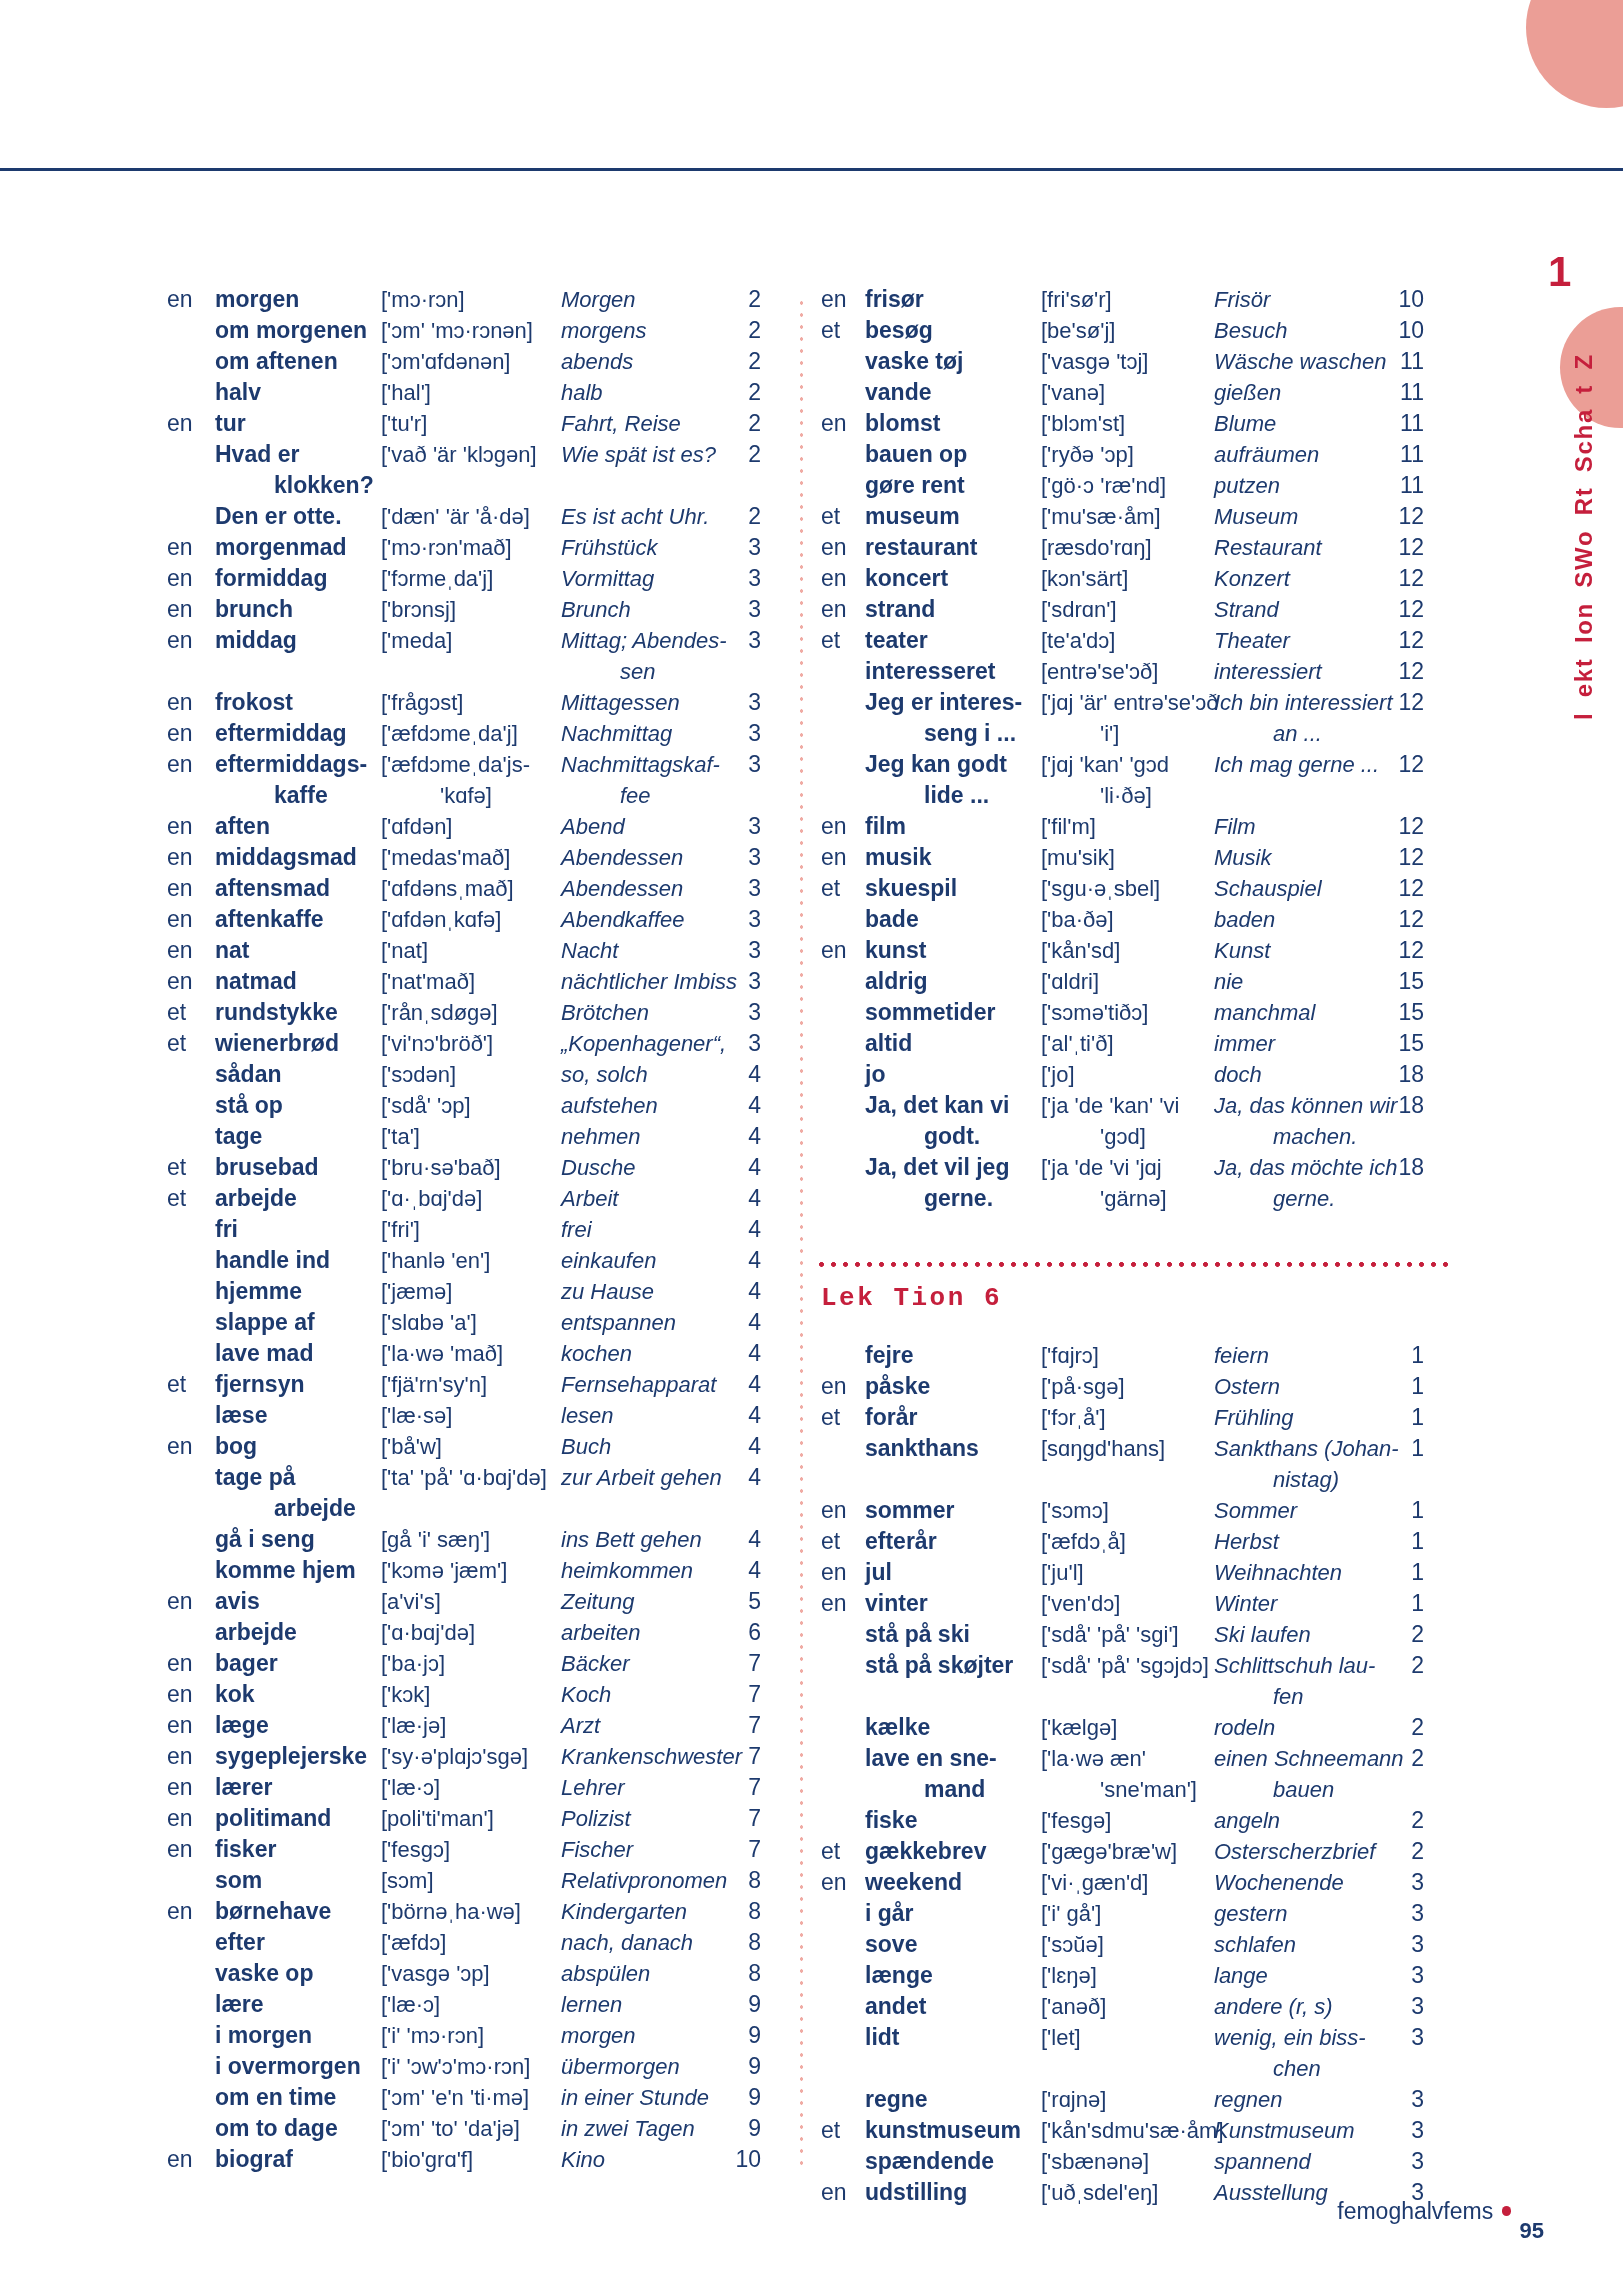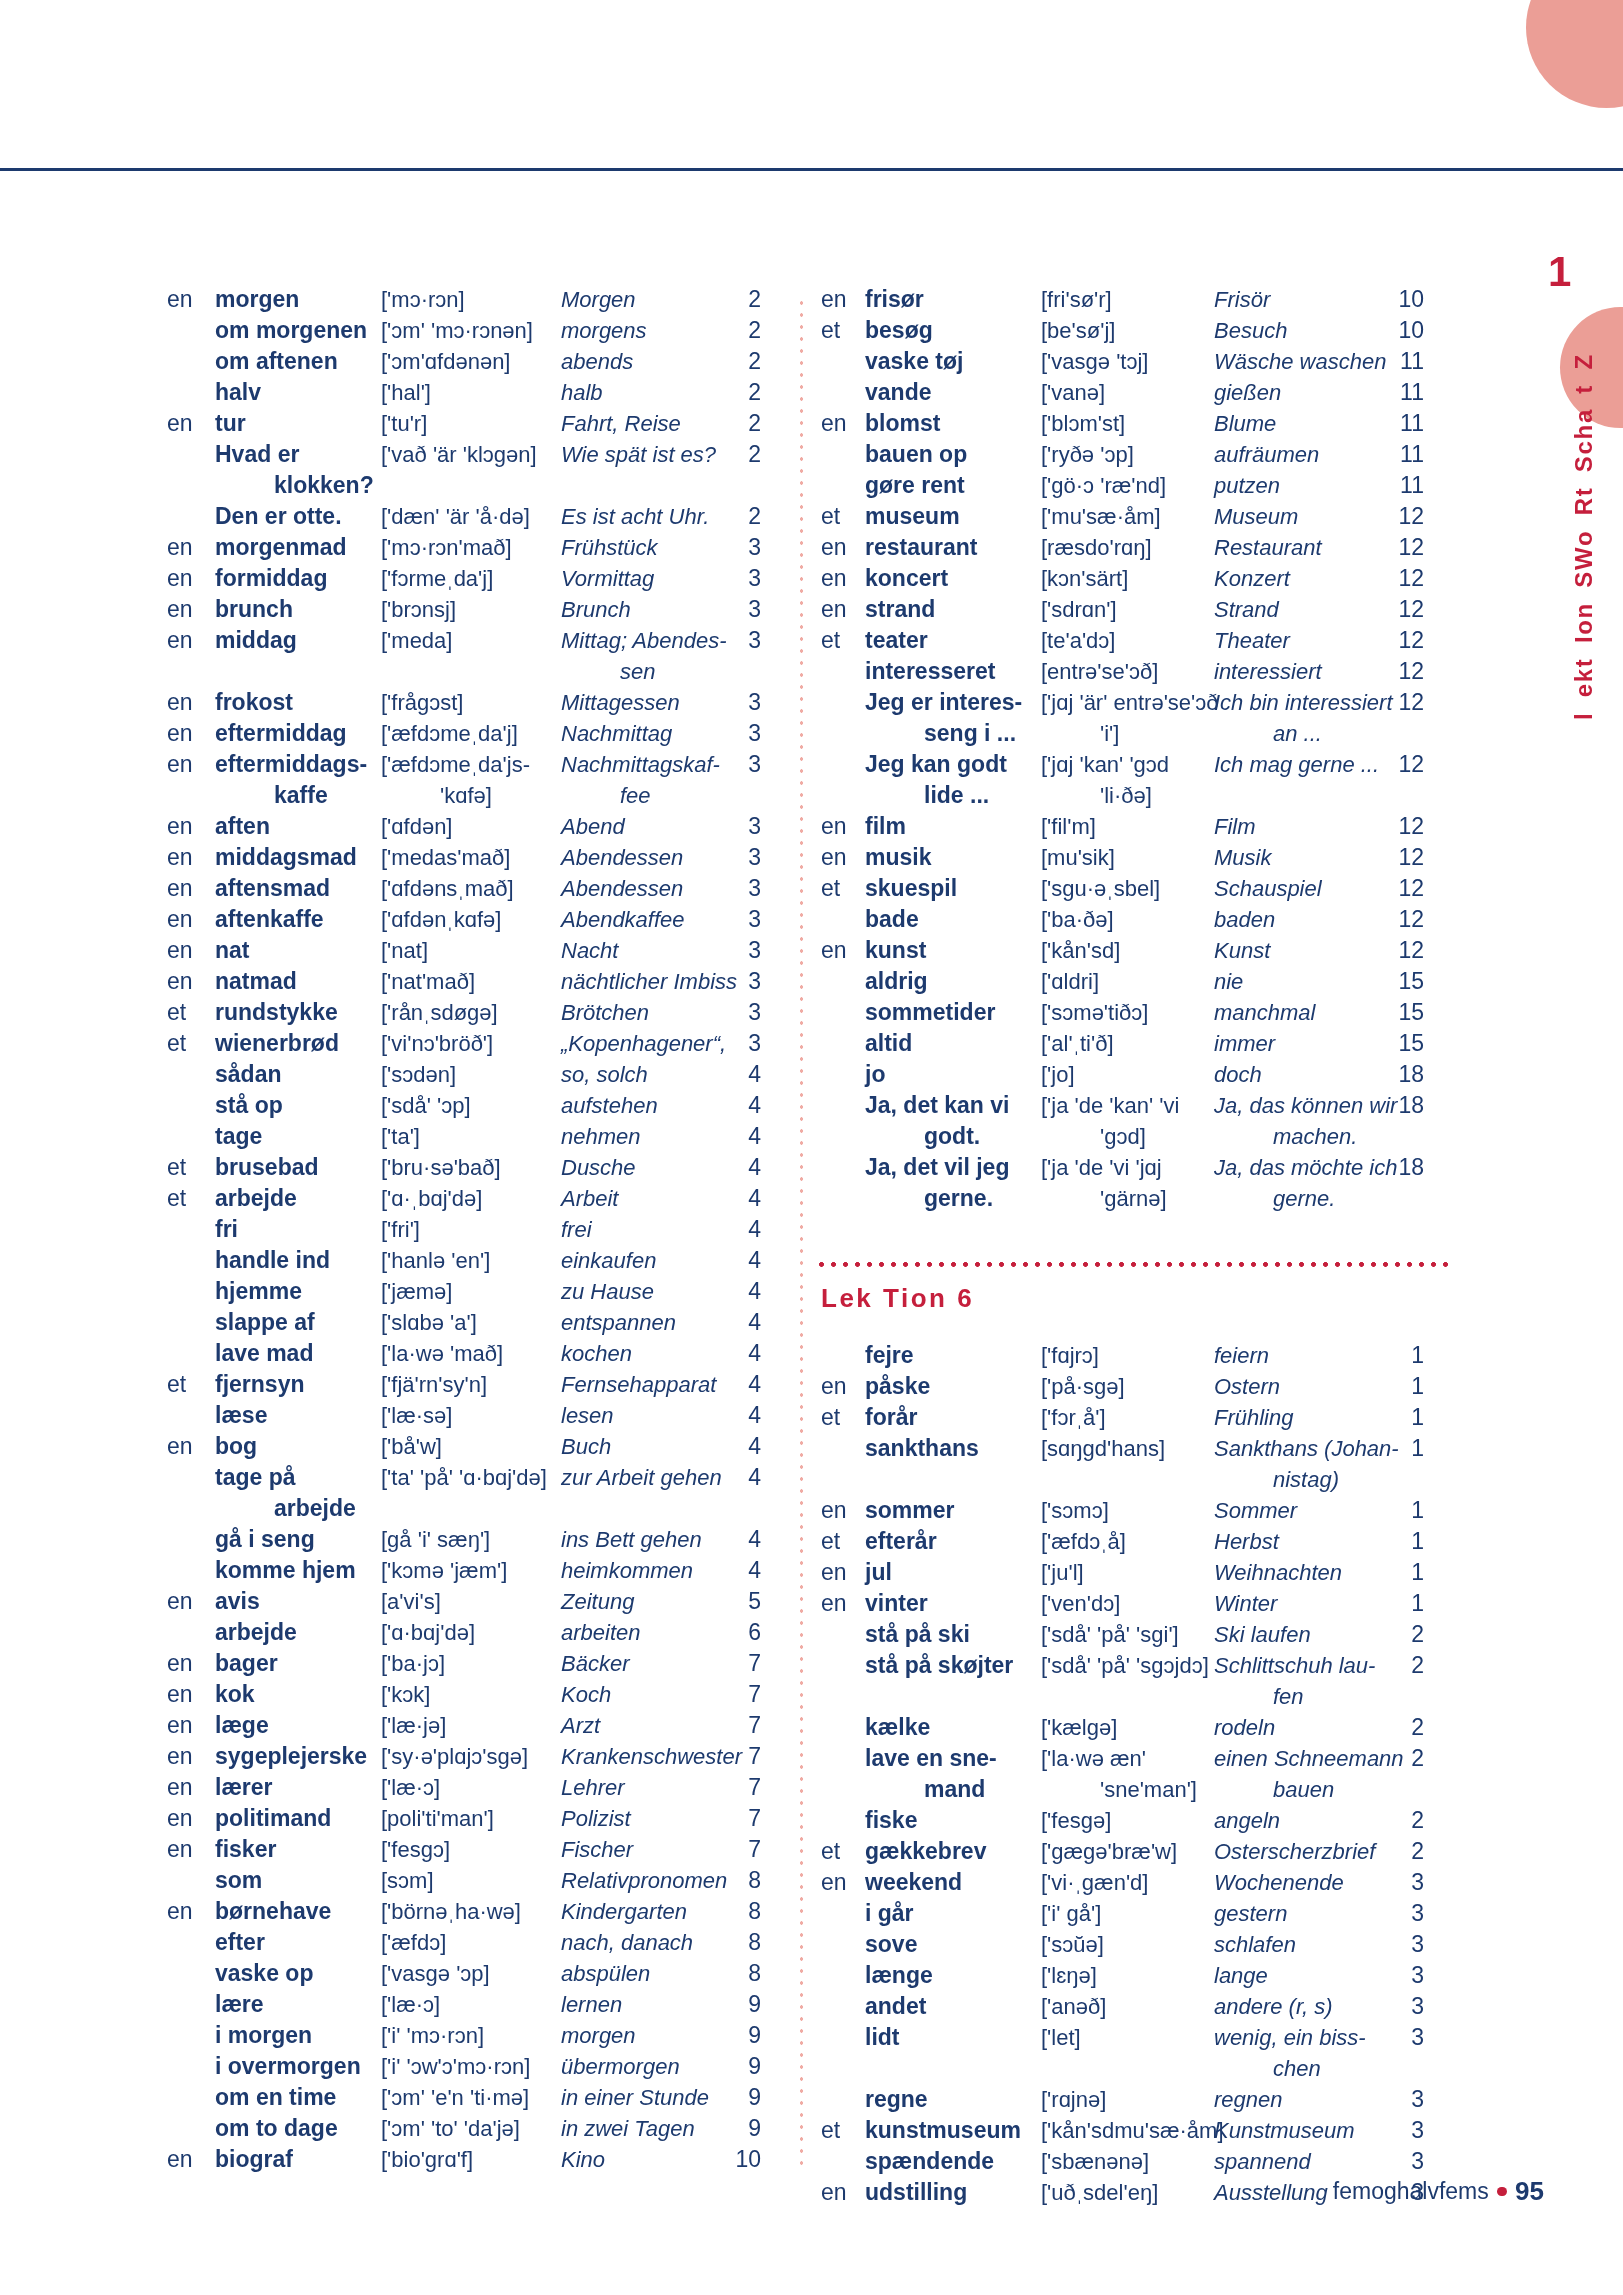--- a/index.html
+++ b/index.html
@@ -23,26 +23,26 @@
   .row span{white-space:nowrap;overflow:visible;}
   .art{font-size:23px;}
   .word{font-size:23px;font-weight:700;}
   .pron{font-size:22px;}
   .de{font-size:22px;font-style:italic;}
   .num{font-size:23px;text-align:right;}
   .cont .word,.cont .pron,.cont .de{padding-left:59px;}
   .hdots{margin:48px 0 0 -1.7px;width:635px;height:5.1px;
         background-image:radial-gradient(circle at 2.5px 2.5px,#c51f3c 0 2.2px,rgba(0,0,0,0) 2.6px);
         background-size:12px 5.1px;background-repeat:repeat-x;}
-  .section-header{margin-top:13.6px;line-height:34px;font-size:26px;font-weight:700;letter-spacing:2.5px;color:#c51f3c;}
+  .section-header{margin-top:13.6px;line-height:34px;font-size:26px;font-weight:700;letter-spacing:2.5px;color:#c51f3c;font-family:Liberation Mono, monospace;}
   .part2{margin-top:25.5px;}
   .footer{position:absolute;right:80px;top:2178px;display:flex;align-items:center;gap:8.5px;line-height:27px;}
   .footer .footer-word{font-size:23px;}
   .footer .dot{width:9.3px;height:9.3px;border-radius:50%;background:#c51f3c;display:inline-block;}
-  .footer .footer-page{font-size:26px;font-weight:700;}
+  .footer .footer-page{font-size:22px;font-weight:700;margin-top:39px;}
 </style>
 </head>
 <body>
 
 <div class="page">
   <div class="top-rule"></div>
   <div class="circle-top"></div>
   <div class="circle-side"></div>
   <div class="chapter-number">1</div>
   <div class="vertical-tab">l ekt Ion SWo Rt Scha t Z</div>

